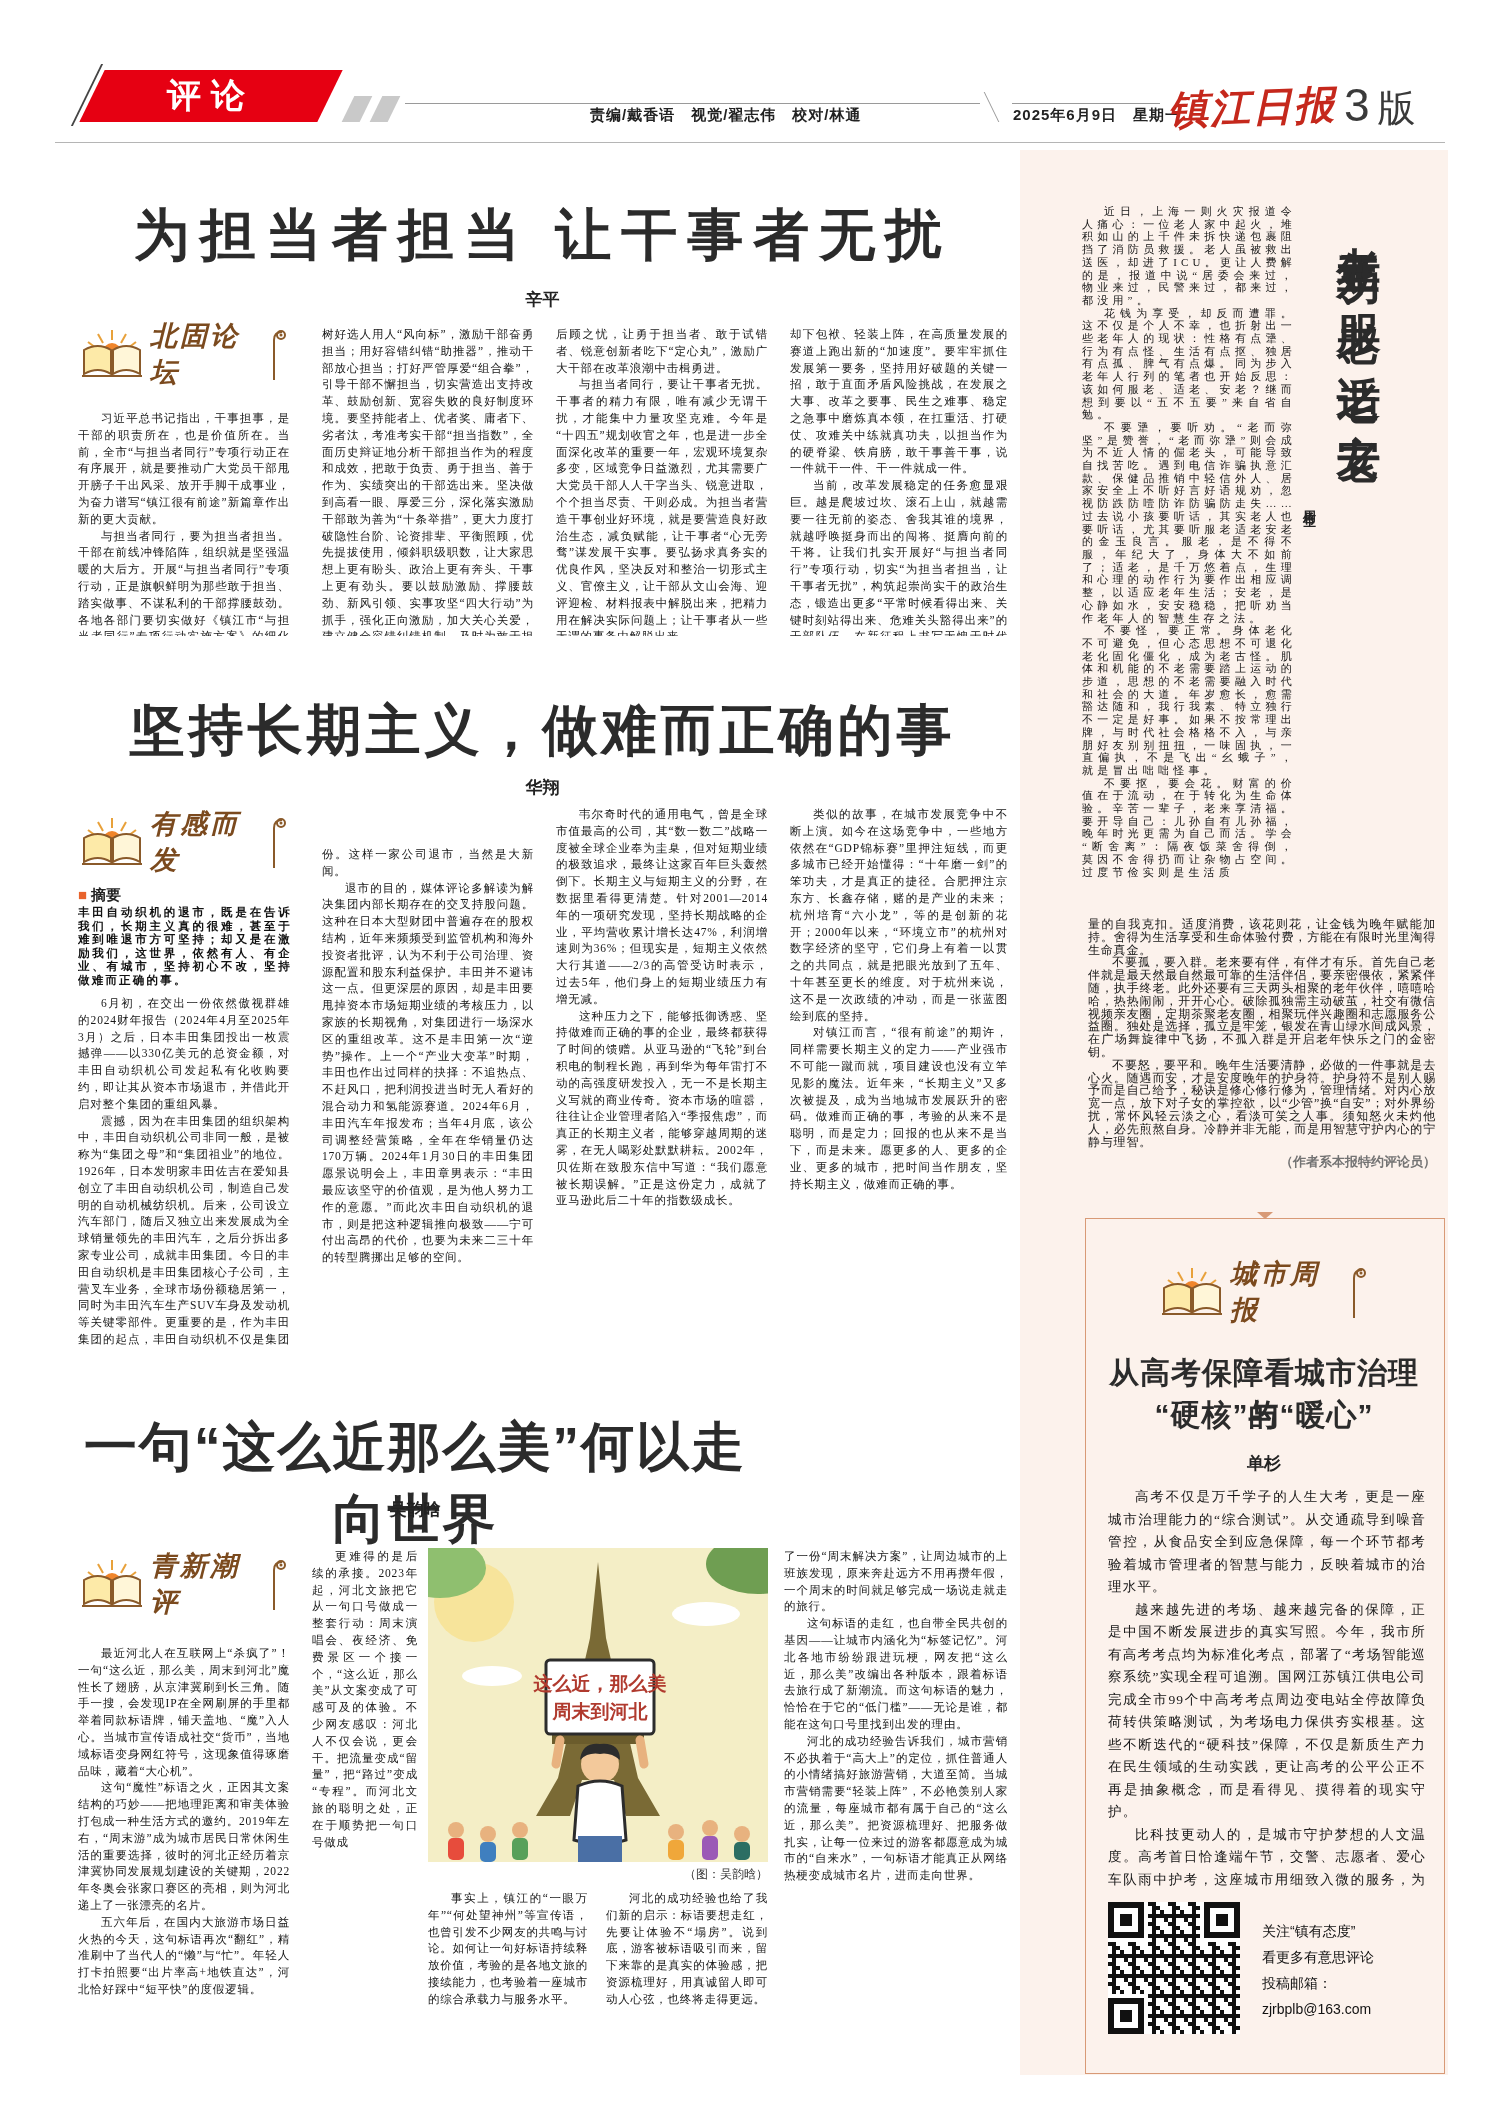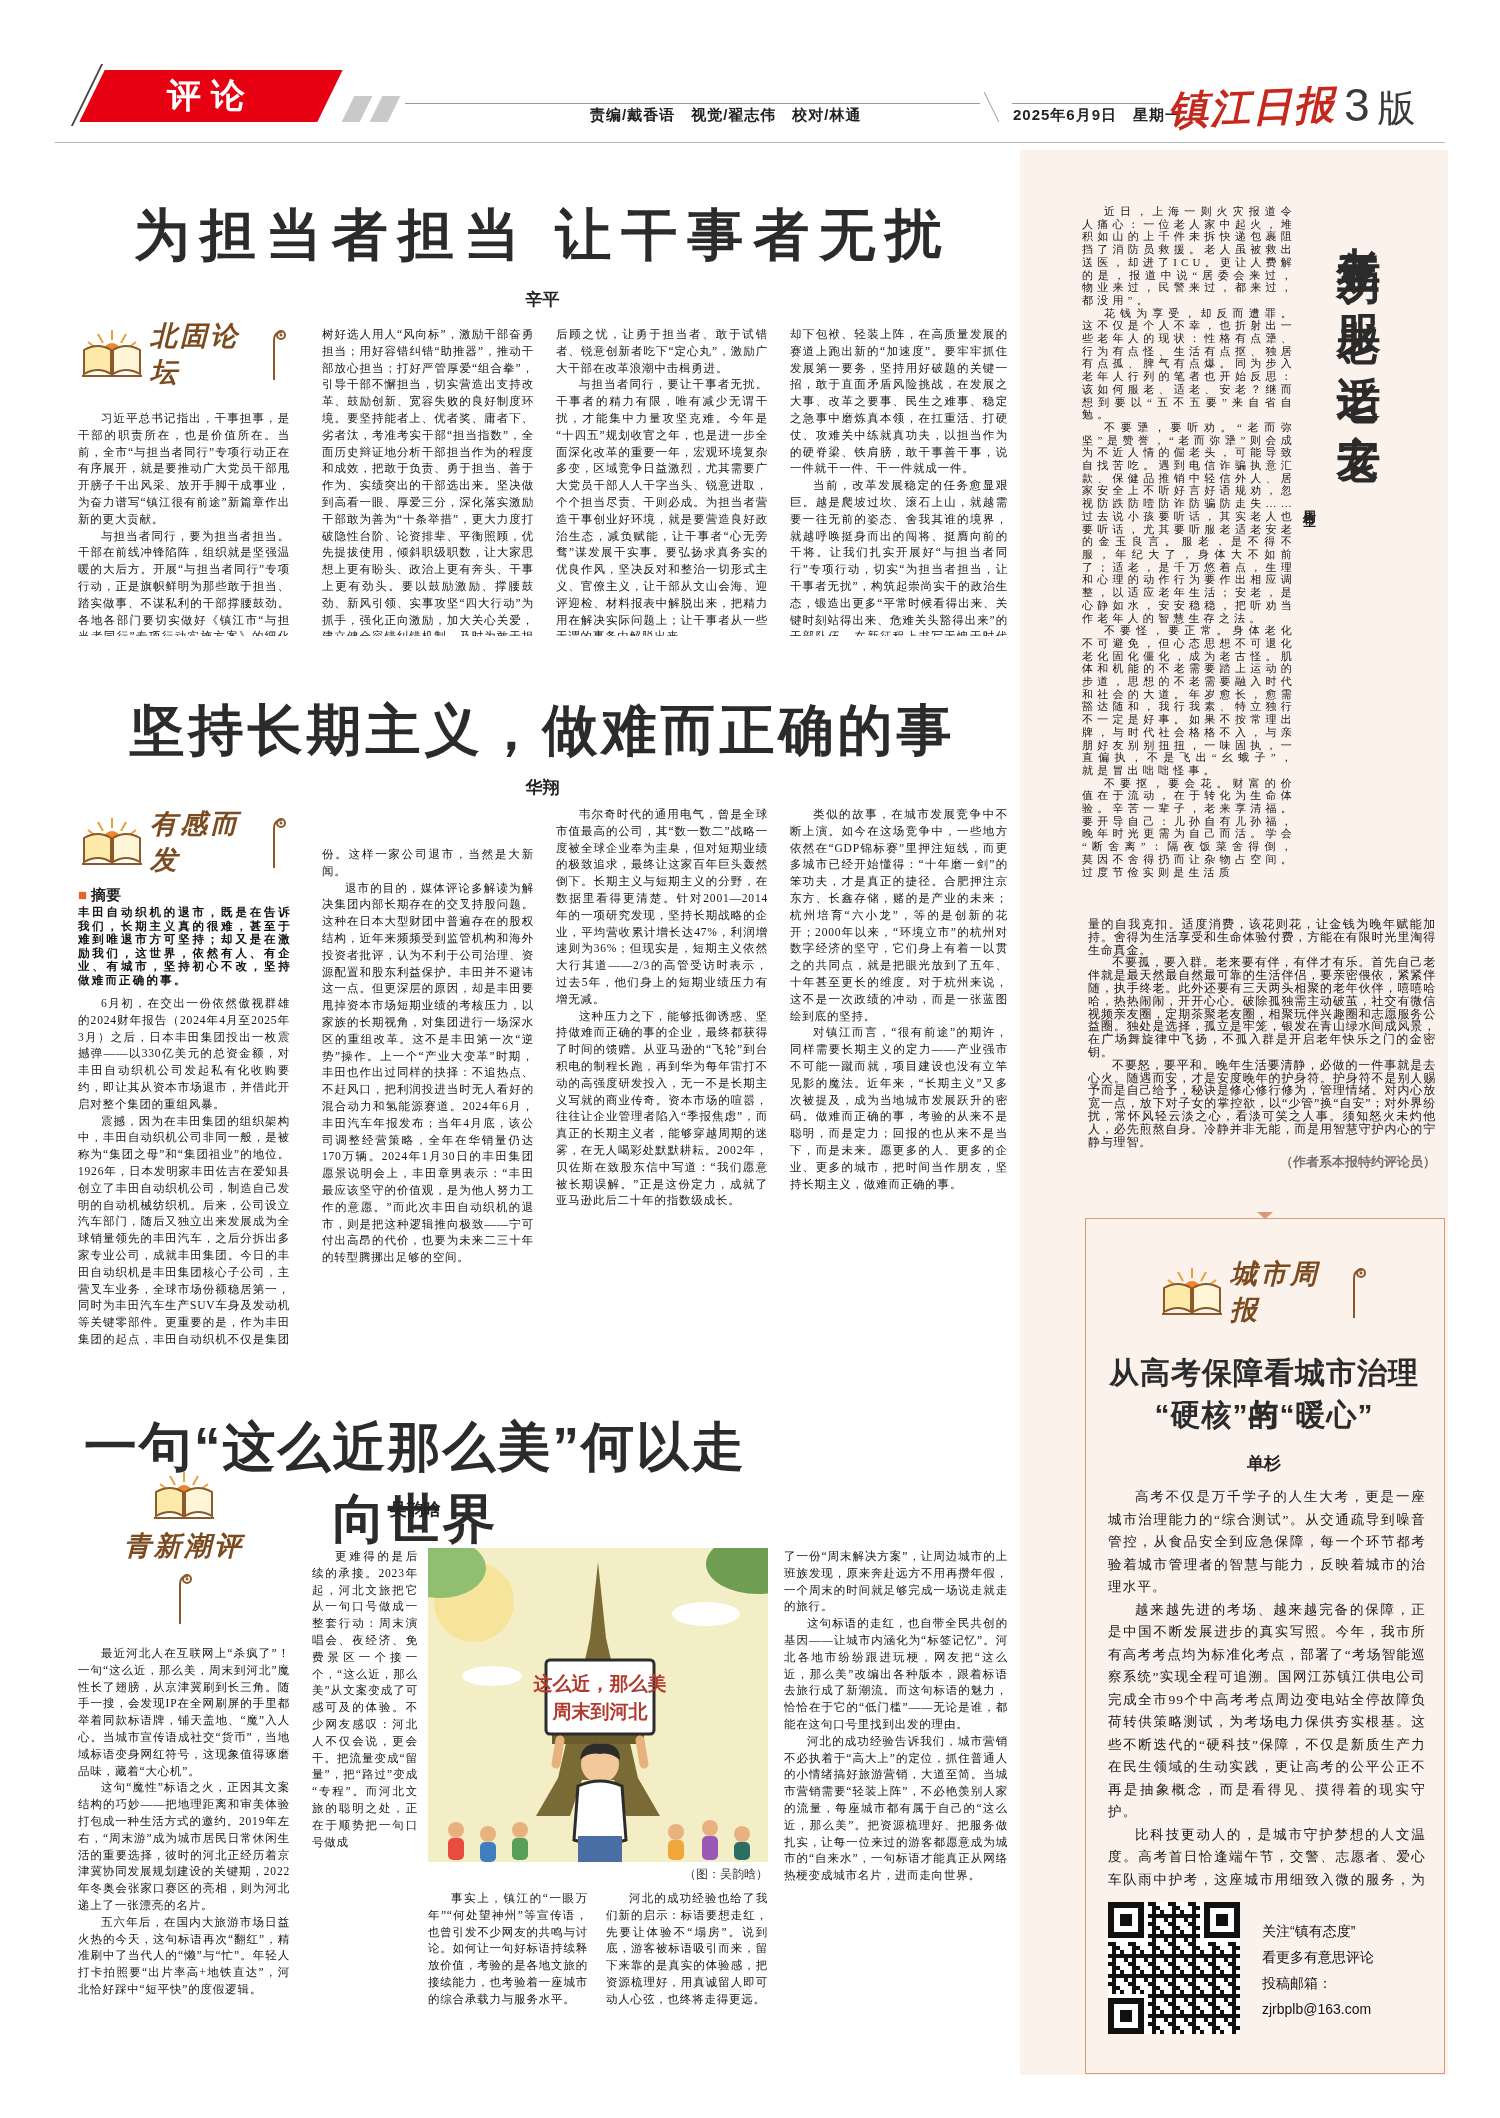--- a/index.html
+++ b/index.html
@@ -667,21 +667,21 @@
       <div class="b">看更多有意思评论</div>
       <div>投稿邮箱：</div>
       <div>zjrbplb@163.com</div>
     </div>
   </div>
 
   <div>
     <div class="headline" style="left:75px;top:1412px;width:680px;font-size:53px;letter-spacing:2px;">一句“这么近那么美”何以走向世界</div>
     <div class="byline" style="left:75px;top:1498px;width:680px;">吴韵晗</div>
 
-    <div class="forumbox" style="left:80px;top:1542px;width:208px;height:84px;flex-direction:column;">
+    <div class="forumbox" style="left:80px;top:1542px;width:208px;height:84px;">
       <span class="forum-icon"><svg width="64" height="52" viewBox="0 0 64 52">
             <g stroke="#e8a13a" stroke-width="2">
               <line x1="32" y1="2" x2="32" y2="12"></line>
               <line x1="18" y1="6" x2="23" y2="15"></line>
               <line x1="46" y1="6" x2="41" y2="15"></line>
               <line x1="8" y1="14" x2="16" y2="20"></line>
               <line x1="56" y1="14" x2="48" y2="20"></line>
             </g>
             <circle cx="32" cy="24" r="9" fill="#f0862c"></circle>
             <path d="M4 22 Q18 14 31 22 L31 46 Q18 38 4 46 Z" fill="#fdeaa8" stroke="#8a5a2a" stroke-width="2"></path>

